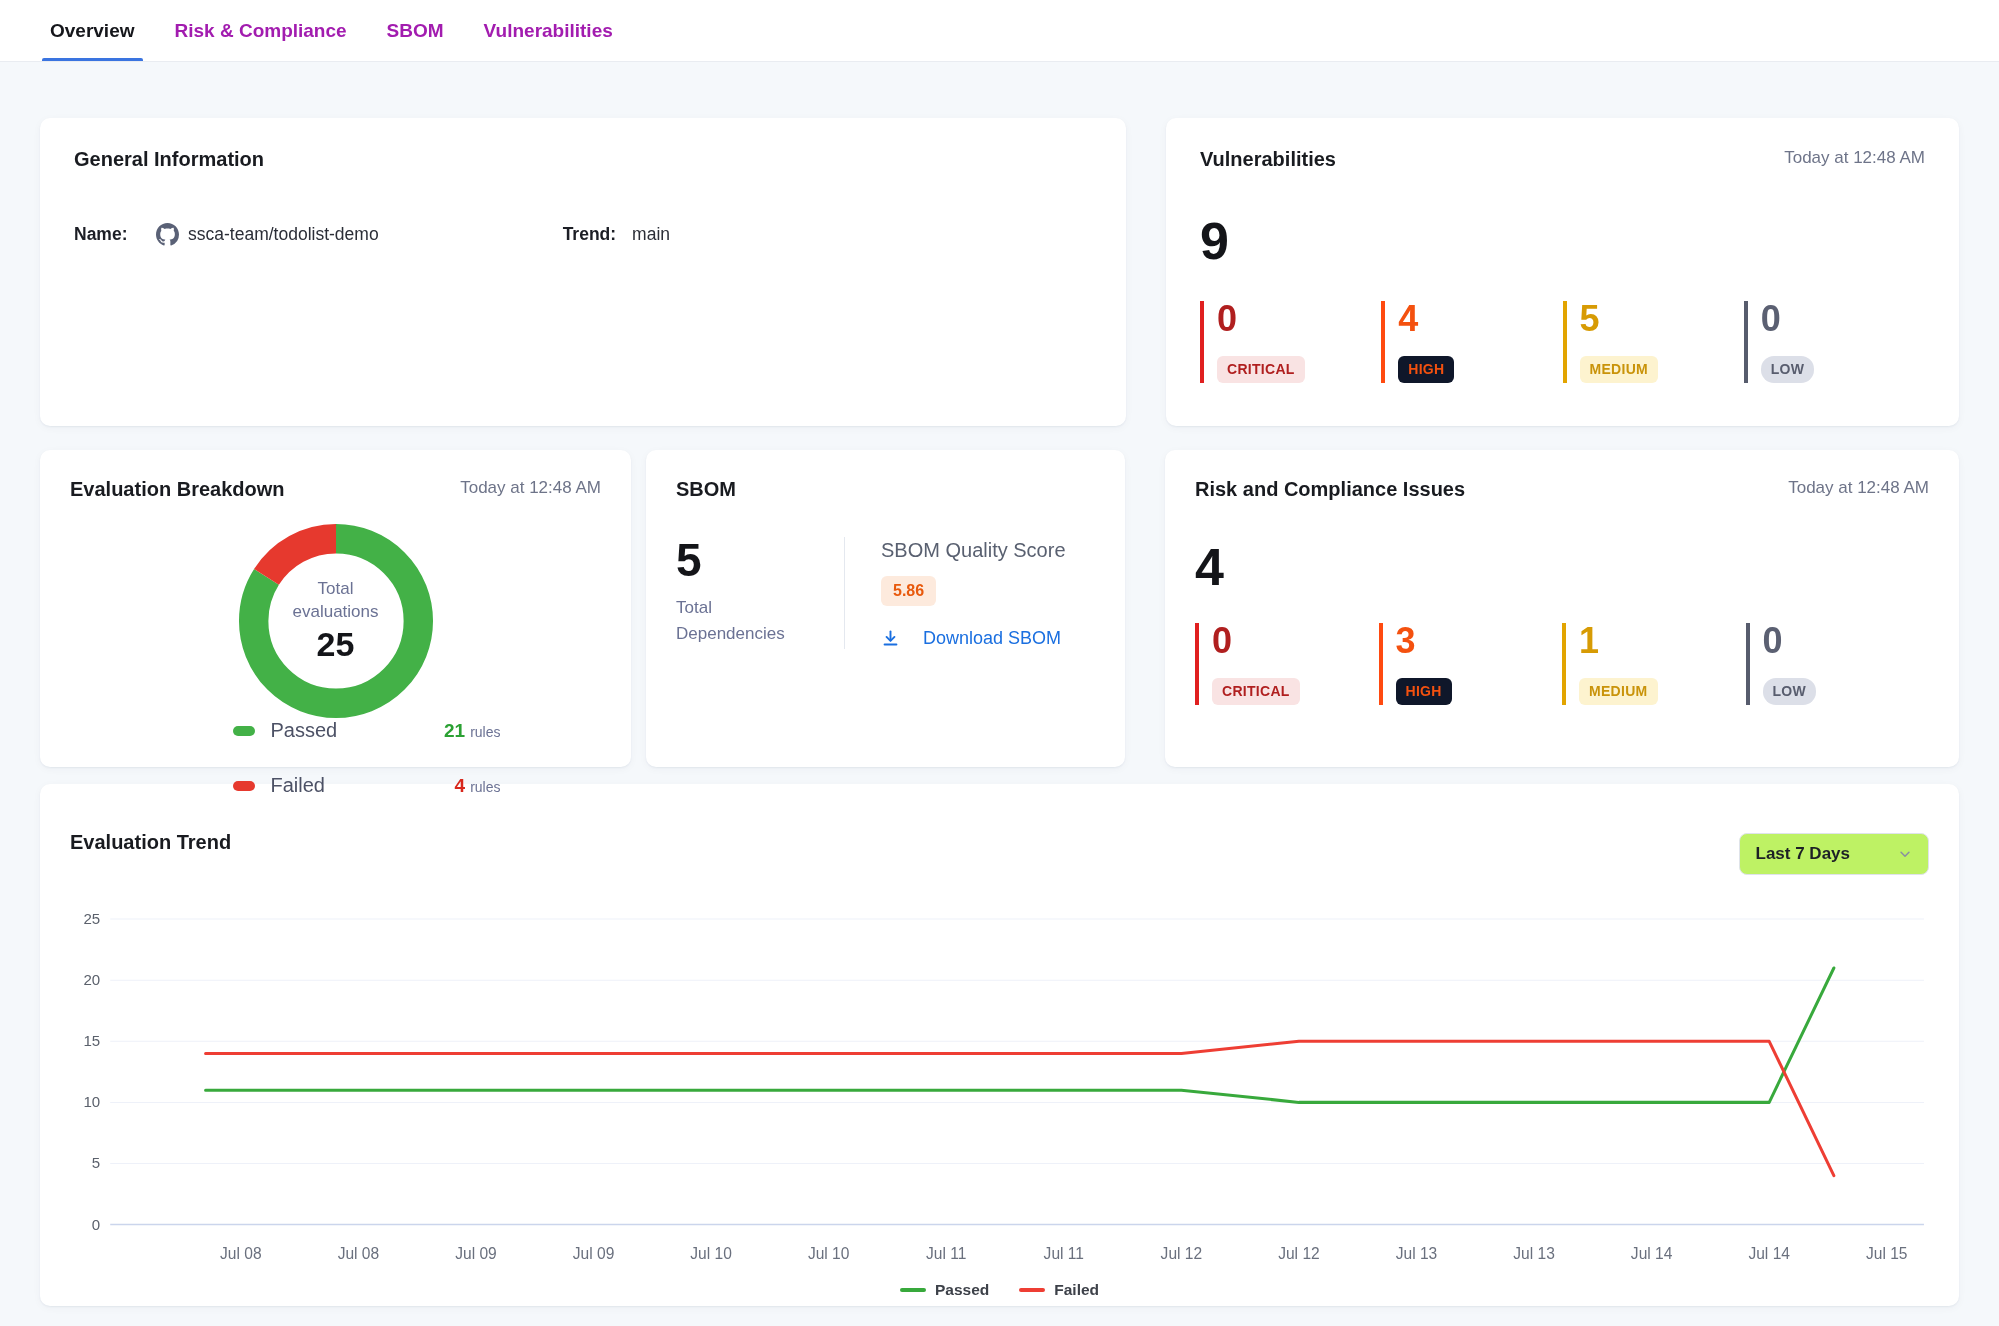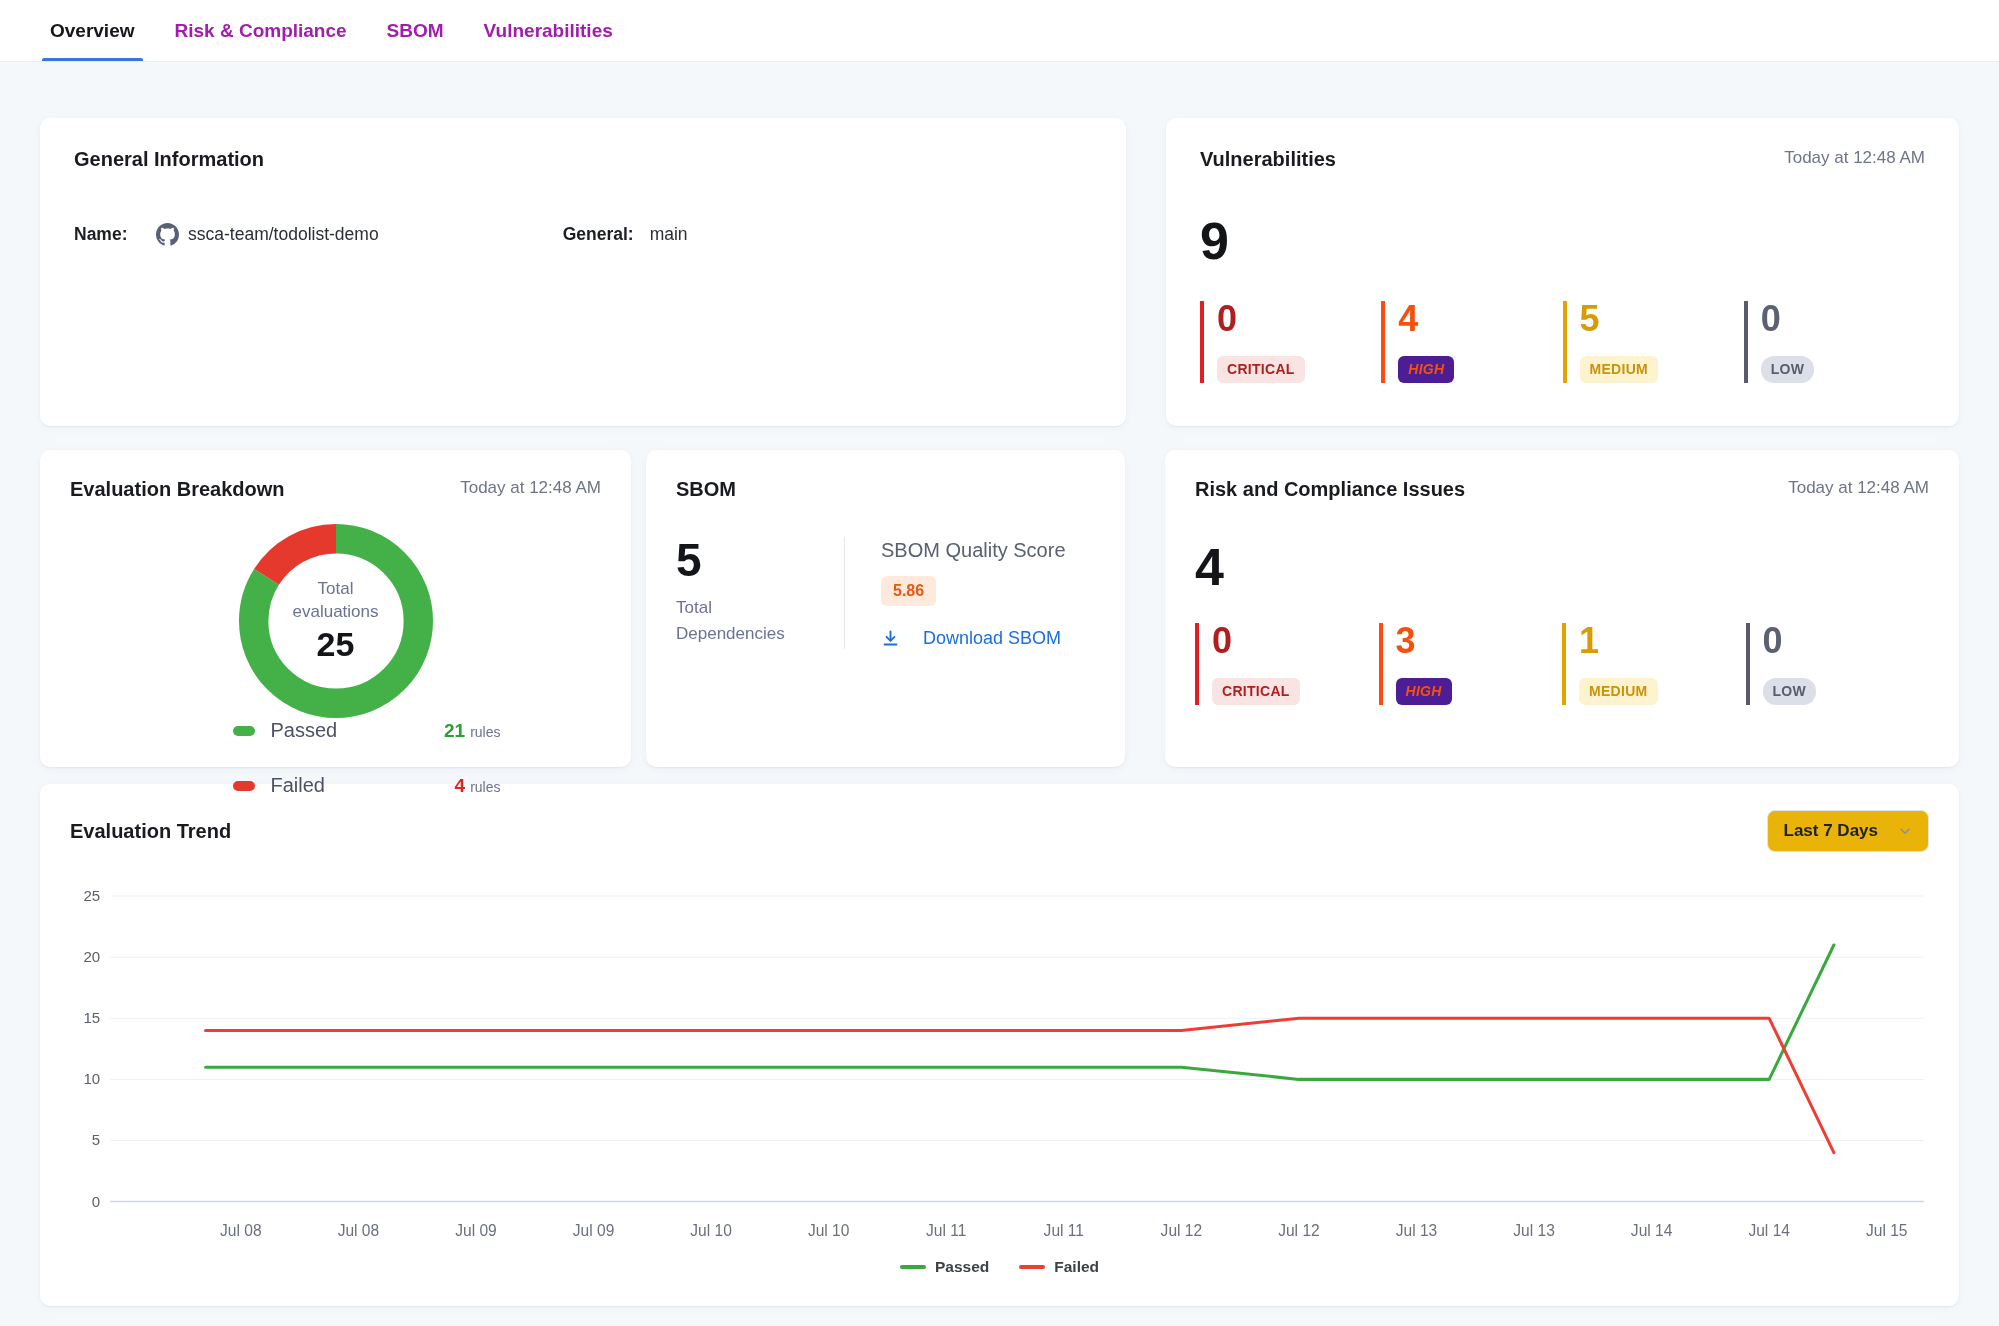--- a/index.html
+++ b/index.html
@@ -36,21 +36,21 @@
   .gi-icon { display:inline-flex; margin-right:9px; }
 
   .big-num { margin-top:44px; font-size:52px; font-weight:700; line-height:1; color:#141519; }
   .sev-row { margin-top:34px; display:flex; }
   .sev { flex:1; border-left:4px solid; padding-left:13px; height:82px;
          display:flex; flex-direction:column; justify-content:space-between; }
   .sev-count { font-size:36px; font-weight:700; line-height:1; }
   .sev-badge { font-size:14px; font-weight:700; letter-spacing:.3px; padding:5px 10px;
                border-radius:6px; width:fit-content; line-height:1.2; }
   .sev.c { border-color:#e02020; } .sev.c .sev-count{color:#b01f1f;} .sev.c .sev-badge{color:#b01f1f;background:#f9e3e3;}
-  .sev.h { border-color:#ff4a10; } .sev.h .sev-count{color:#f4510f;} .sev.h .sev-badge{color:#f4510f;background:#4c1d95;font-style:italic;}
+  .sev.h { border-color:#ff4a10; } .sev.h .sev-count{color:#f4510f;} .sev.h .sev-badge{color:#f4510f;background:#0f172a;}
   .sev.m { border-color:#e2a400; } .sev.m .sev-count{color:#d79b04;} .sev.m .sev-badge{color:#c9930a;background:#fdf3cf;}
   .sev.l { border-color:#575c6d; } .sev.l .sev-count{color:#5b6072;} .sev.l .sev-badge{color:#585d6e;background:#dcdfe8;border-radius:13px;}
 
   
   .row2 { margin-top:24px; display:flex; }
   .row2 .card { height:317px; padding:28px 30px; }
   .card-eb { width:591px; margin-right:15px; }
   .card-sbom { width:479px; margin-right:40px; }
   .card-risk { flex:1; }
   .card-risk .big-num { margin-top:40px; }
@@ -81,23 +81,23 @@
   .score-label { font-size:20px; color:#596070; }
   .score-badge { display:inline-block; margin-top:14px; font-size:16px; font-weight:700;
                  color:#e8590c; background:#fdeadd; padding:6px 12px; border-radius:6px; }
   .download { display:flex; align-items:center; gap:23px; margin-top:22px;
               color:#1a6fe0; font-size:18px; font-weight:400; cursor:pointer; }
 
   
   .row3 { margin-top:17px; }
   .card-trend { padding:26px 30px; height:522px; }
   .trend-head { display:flex; justify-content:space-between; align-items:center; }
-  .select { display:flex; align-items:center; gap:20px; border:1px solid #dfe3ea;
+  .select { display:flex; align-items:center; gap:48px; border:1px solid #dfe3ea;
             border-radius:8px; padding:10px 16px; font-size:17px; font-weight:600;
-            color:#1d2026; background:#eab308; cursor:pointer; }
+            color:#1d2026; background:#bef264; cursor:pointer;margin-top:23px; }
   .trend-chart { margin-top:24px; }
   .trend-chart svg { width:100%; display:block; }
   .trend-legend { display:flex; justify-content:center; gap:30px; margin-top:2px; }
   .tl-item { display:flex; align-items:center; gap:9px; font-size:15.5px;
              font-weight:700; color:#3d4149; }
   .tl-dash { width:26px; height:4px; border-radius:2px; }
 </style>
 </head>
 <body>
 
@@ -122,21 +122,21 @@
           <div class="gi-item">
             <span class="gi-label w84">Name:</span>
             <span class="gi-icon">
               <svg width="23" height="23" viewBox="0 0 24 24" fill="#5a6176">
                   <path d="M12 0C5.37 0 0 5.37 0 12c0 5.31 3.435 9.795 8.205 11.385.6.105.825-.255.825-.57 0-.285-.015-1.23-.015-2.235-3.015.555-3.795-.735-4.035-1.41-.135-.345-.72-1.41-1.23-1.695-.42-.225-1.02-.78-.015-.795.945-.015 1.62.87 1.845 1.23 1.08 1.815 2.805 1.305 3.495.99.105-.78.42-1.305.765-1.605-2.67-.3-5.46-1.335-5.46-5.925 0-1.305.465-2.385 1.23-3.225-.12-.3-.54-1.53.12-3.18 0 0 1.005-.315 3.3 1.23.96-.27 1.98-.405 3-.405s2.04.135 3 .405c2.295-1.56 3.3-1.23 3.3-1.23.66 1.65.24 2.88.12 3.18.765.84 1.23 1.905 1.23 3.225 0 4.605-2.805 5.625-5.475 5.925.435.375.81 1.095.81 2.22 0 1.605-.015 2.895-.015 3.3 0 .315.225.69.825.57A12.02 12.02 0 0 0 24 12c0-6.63-5.37-12-12-12z"></path>
                 </svg>
             </span>
             <span class="gi-value">ssca-team/todolist-demo</span>
           </div>
           <div class="gi-item">
-            <span class="gi-label">General:</span>
+            <span class="gi-label">Trend:</span>
             <span class="gi-value">main</span>
           </div>
         </div>
       </section>
 
       <section class="card">
         <div class="card-head">
           <div class="card-title">Vulnerabilities</div>
           <span class="timestamp">Today at 12:48 AM</span>
         </div>

